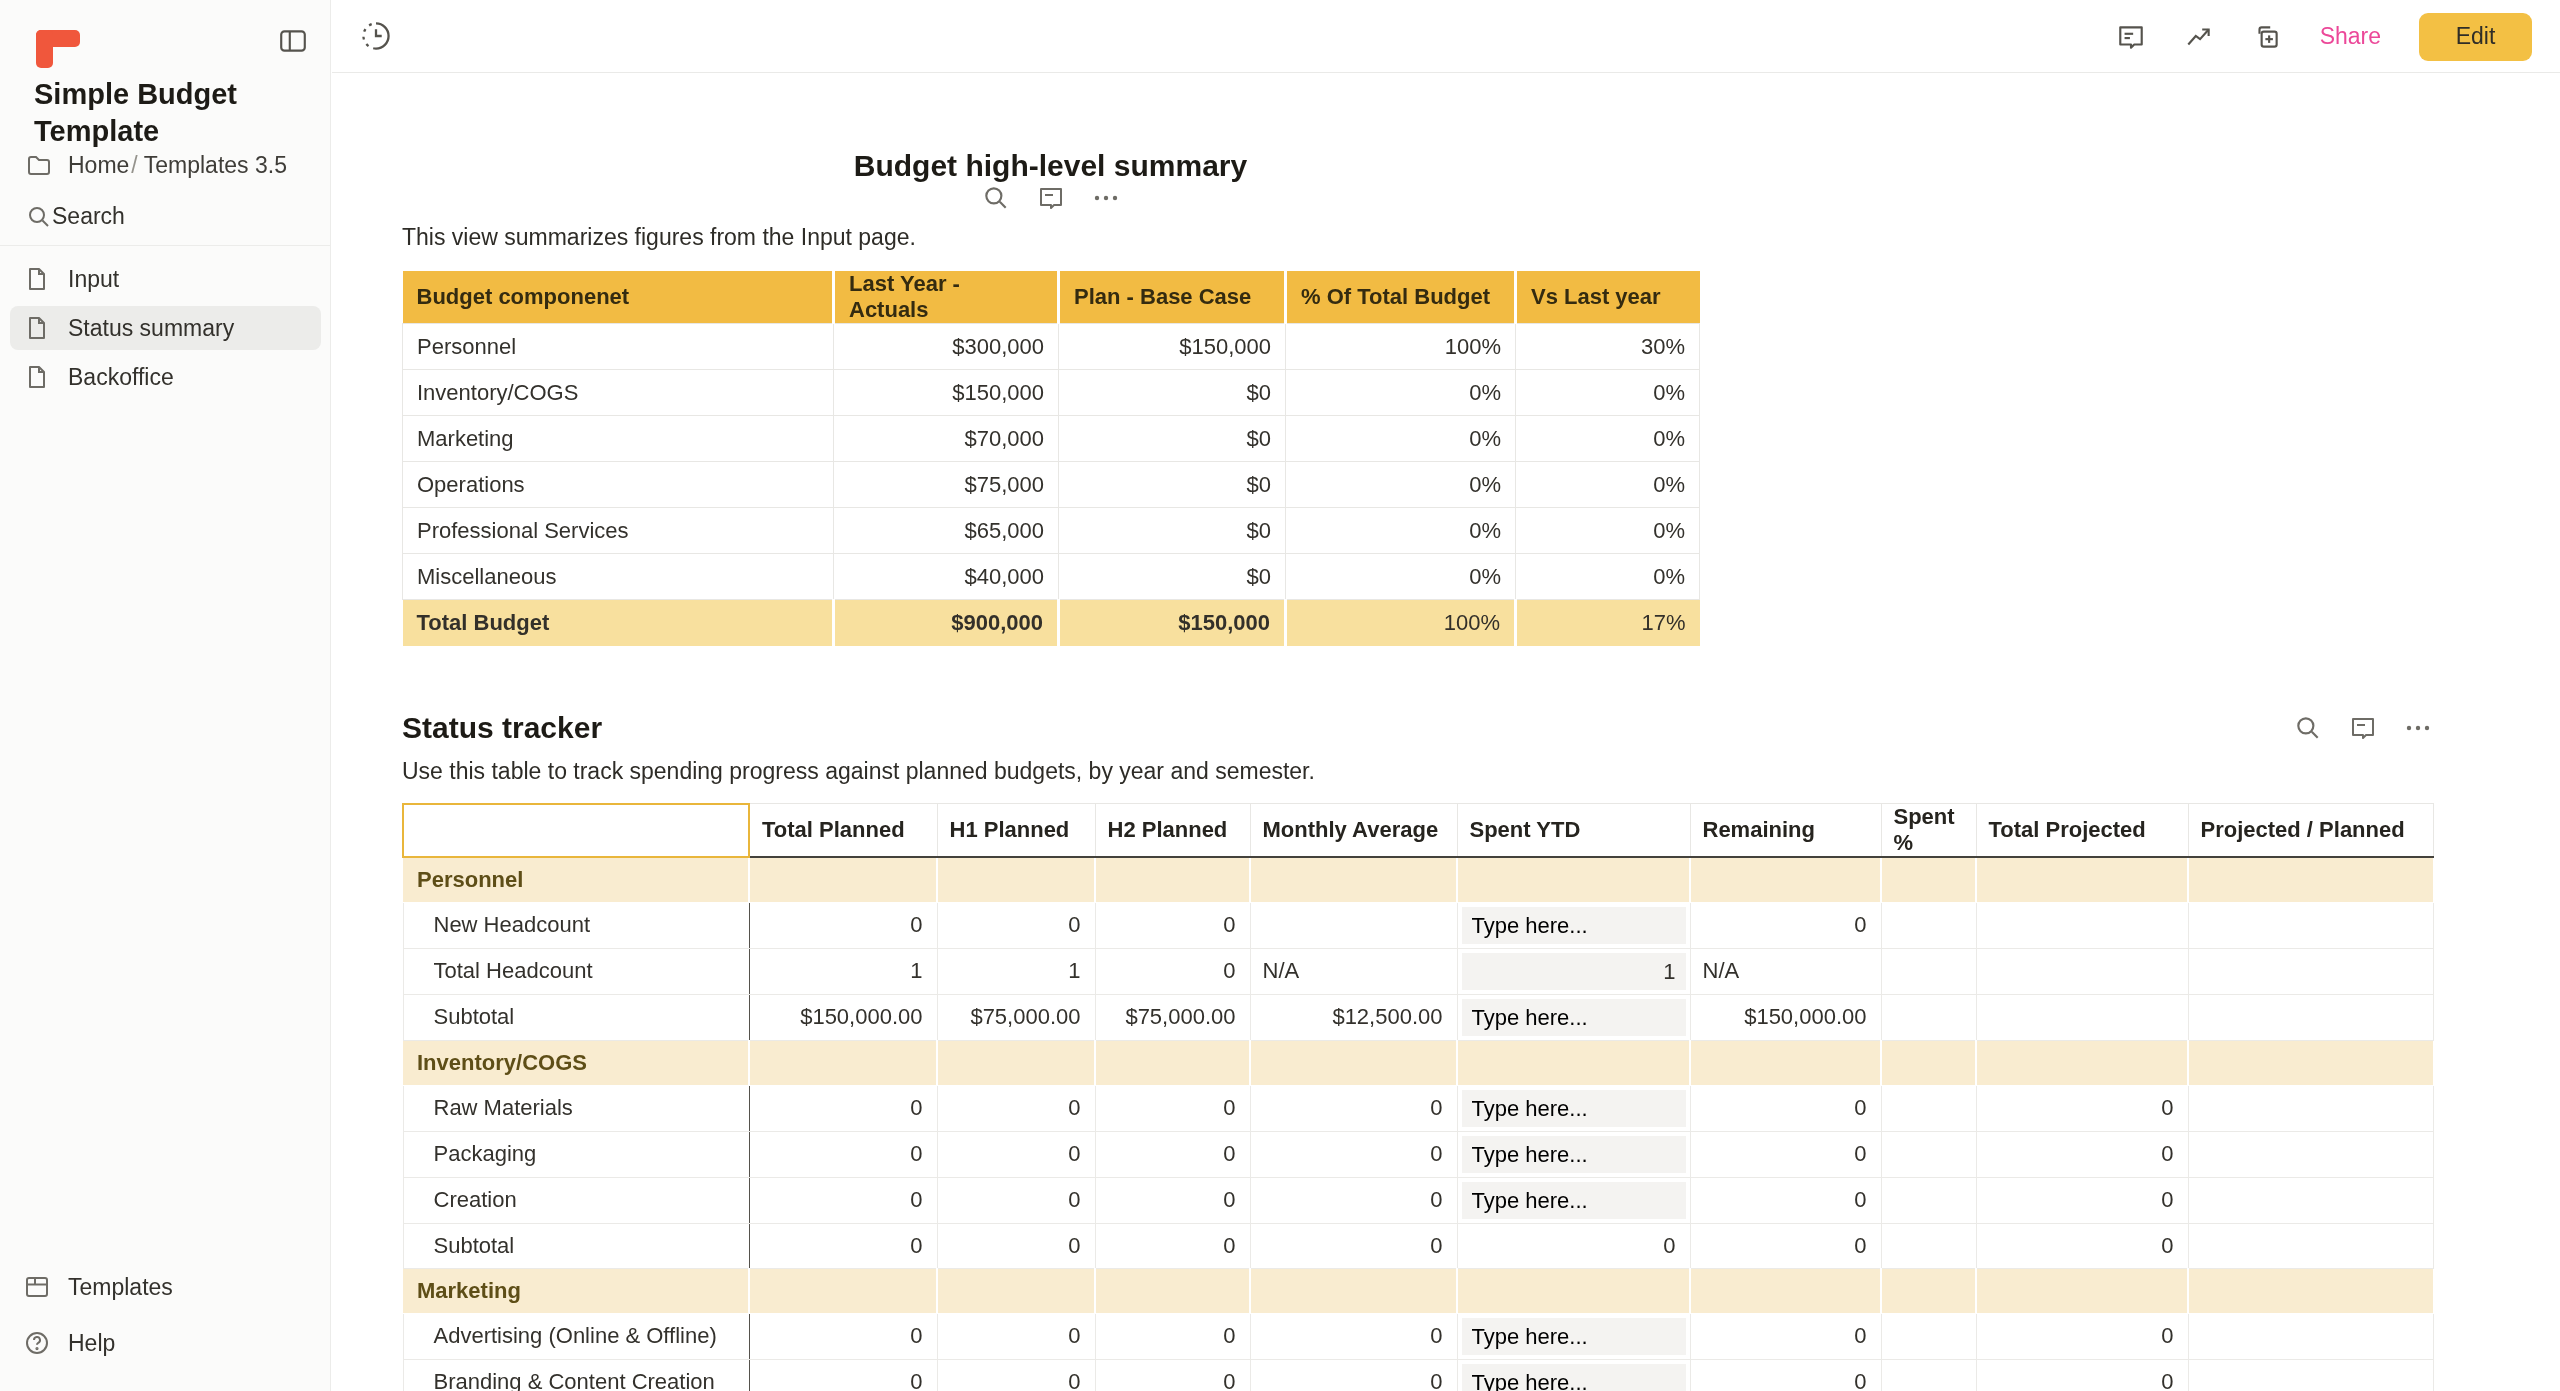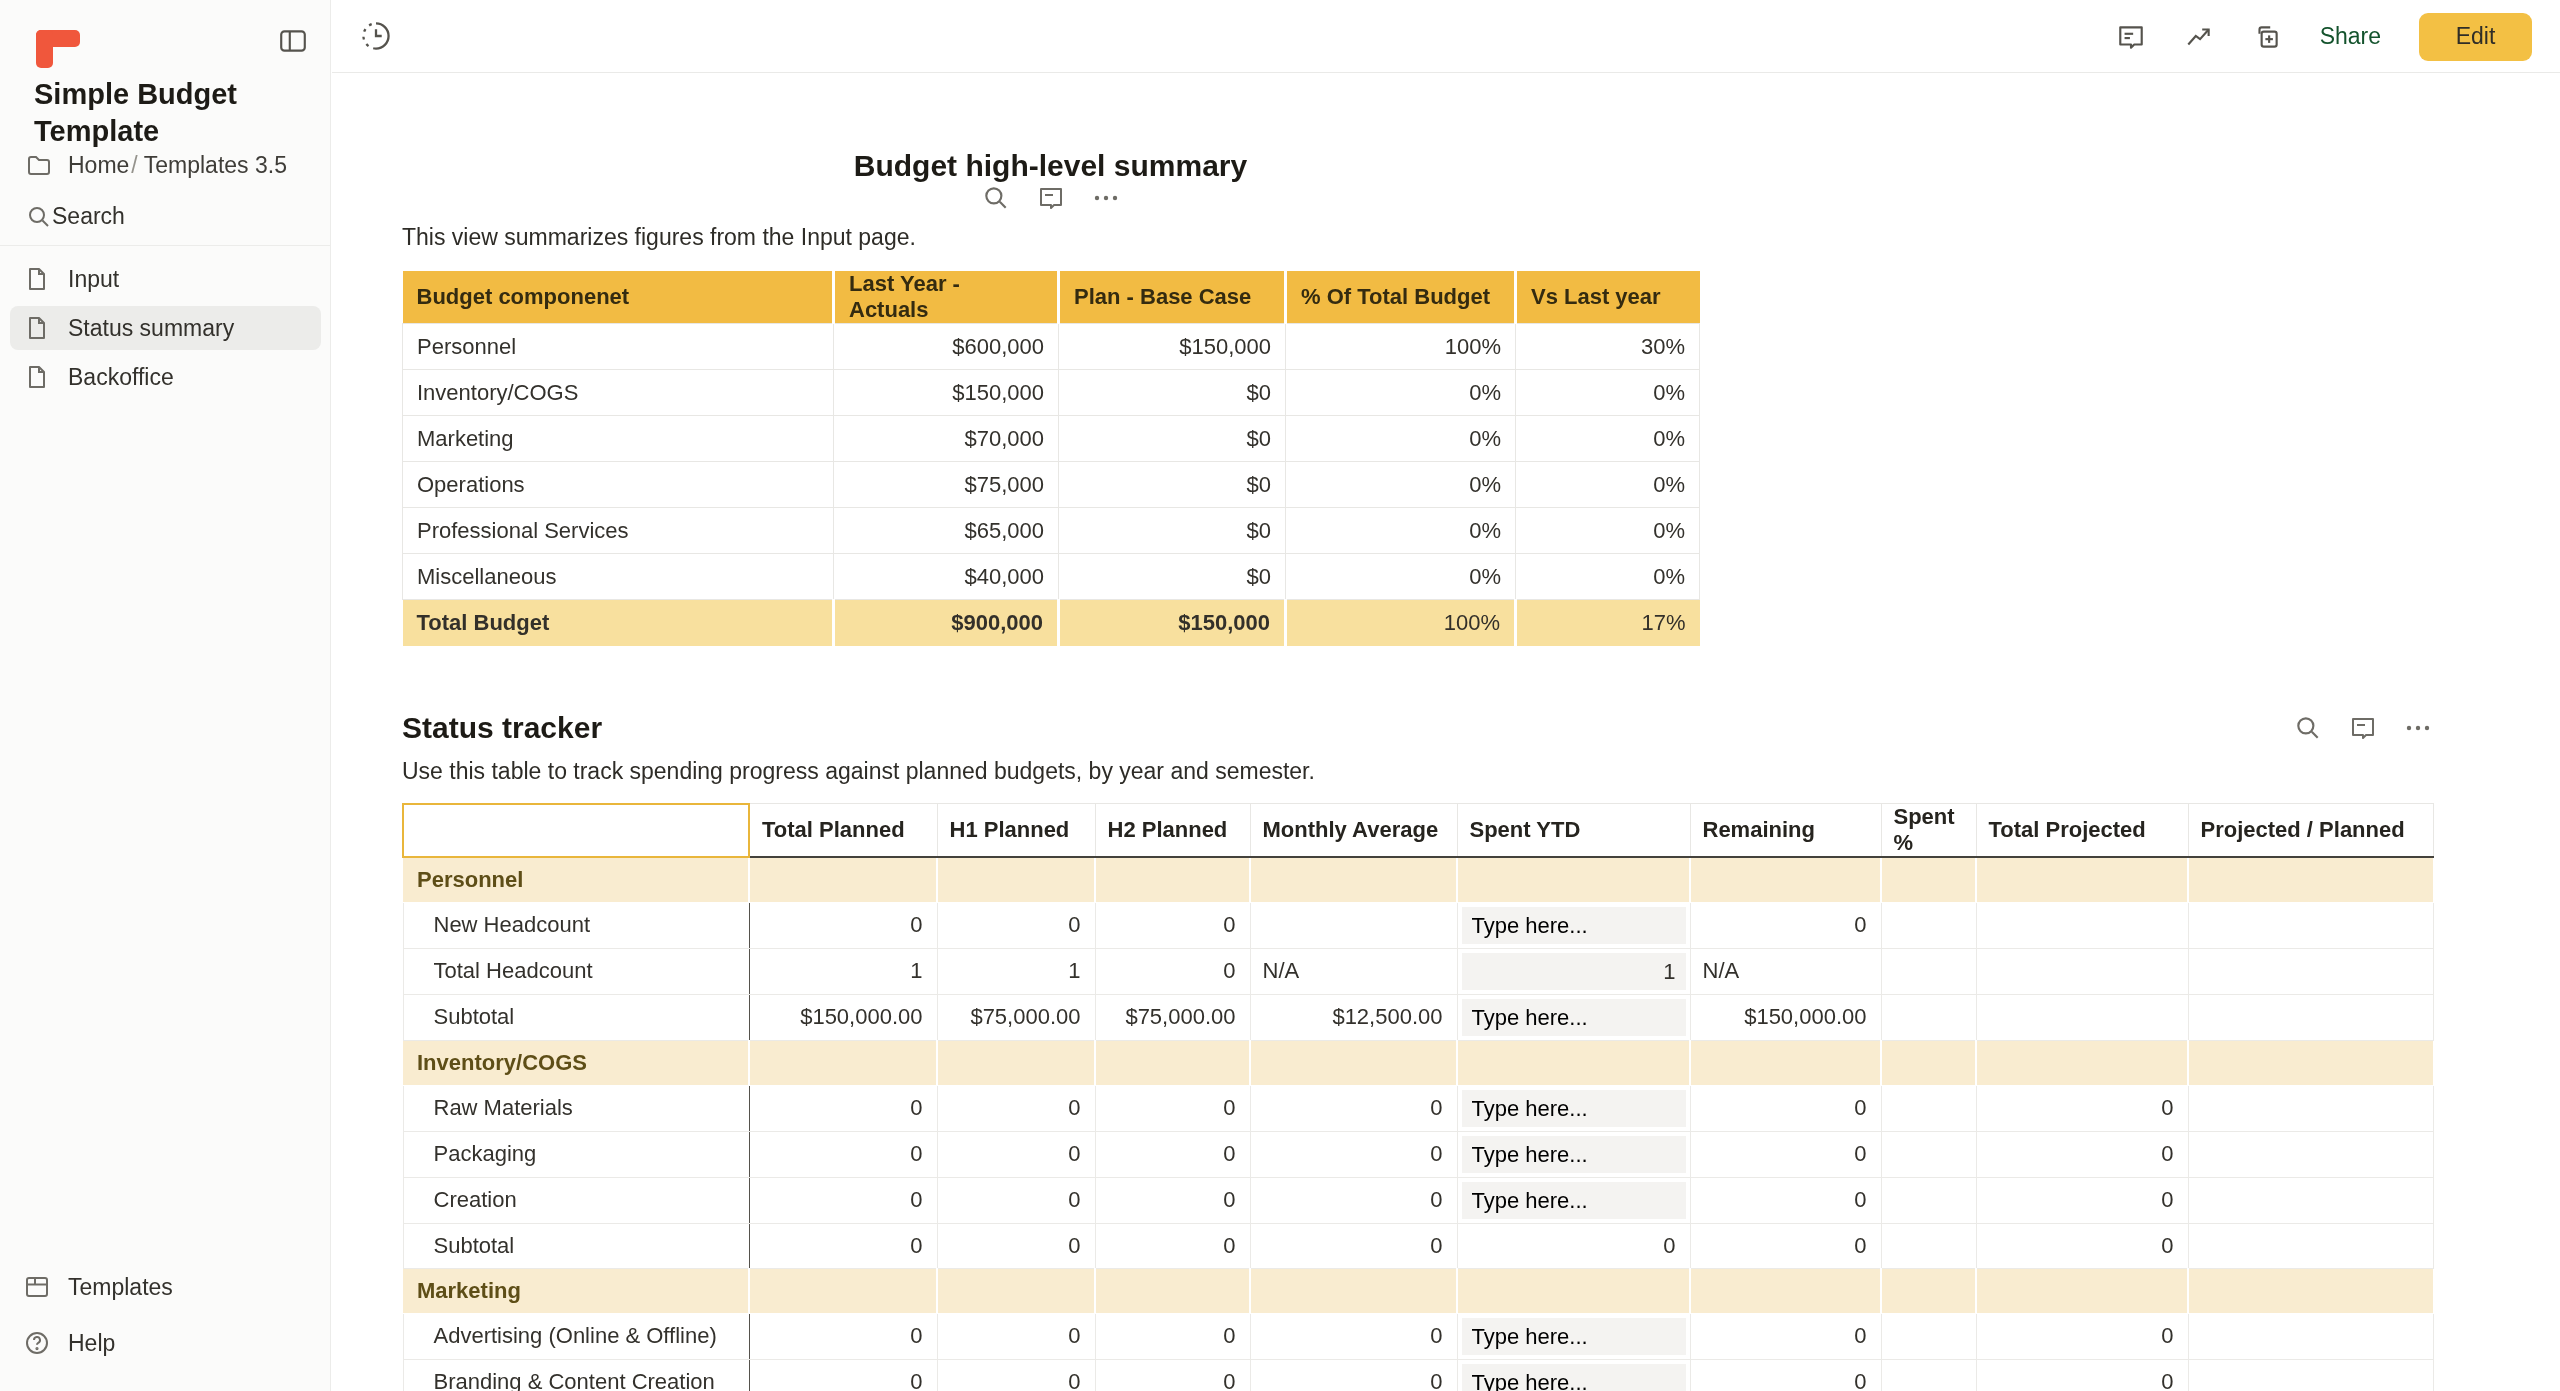--- a/index.html
+++ b/index.html
@@ -26,21 +26,21 @@
   .sb-footer{position:absolute;left:10px;bottom:14px;width:311px;}
   .sb-footer .nav-item{margin-bottom:12px;}
   .icon{flex:0 0 auto;display:inline-flex;align-items:center;justify-content:center;}
 
   
   .topbar{position:absolute;left:332px;top:0;width:2228px;height:73px;background:#fff;
     border-bottom:1px solid #EAEAE8;}
   .tb-left{position:absolute;left:28px;top:20px;cursor:pointer;}
   .tb-right{position:absolute;right:28px;top:0;height:73px;display:flex;align-items:center;gap:38px;}
   .tb-icon{cursor:pointer;display:inline-flex;}
-  .share{font-size:23px;color:#14532d;cursor:pointer;}
+  .share{font-size:23px;color:#ec4899;cursor:pointer;}
   .edit-btn{width:113px;height:48px;border:none;border-radius:9px;background:#F3C044;
     font-family:"Liberation Sans",sans-serif;font-size:23px;color:#2f2d27;cursor:pointer;}
 
   
   .main{position:absolute;left:332px;top:74px;width:2228px;height:1317px;overflow:hidden;background:#fff;}
   .content{padding:74px 0 0 70px;}
   .section-head{display:flex;align-items:center;justify-content:space-between;}
   .section-head.w1{width:1297px;flex-direction:column;}
   .section-head.w2{width:2030px;}
   h2.sec-title{margin:0;font-size:30px;line-height:36px;font-weight:700;color:#1d1b16;}
@@ -254,21 +254,21 @@
             <th>Budget componenet</th>
             <th>Last Year - Actuals</th>
             <th>Plan - Base Case</th>
             <th>% Of Total Budget</th>
             <th>Vs Last year</th>
           </tr>
         </thead>
         <tbody>
           <tr>
             <td class="lab">Personnel</td>
-            <td class="num">$600,000</td>
+            <td class="num">$300,000</td>
             <td class="num">$150,000</td>
             <td class="num">100%</td>
             <td class="num">30%</td>
           </tr>
           <tr>
             <td class="lab">Inventory/COGS</td>
             <td class="num">$150,000</td>
             <td class="num">$0</td>
             <td class="num">0%</td>
             <td class="num">0%</td>

